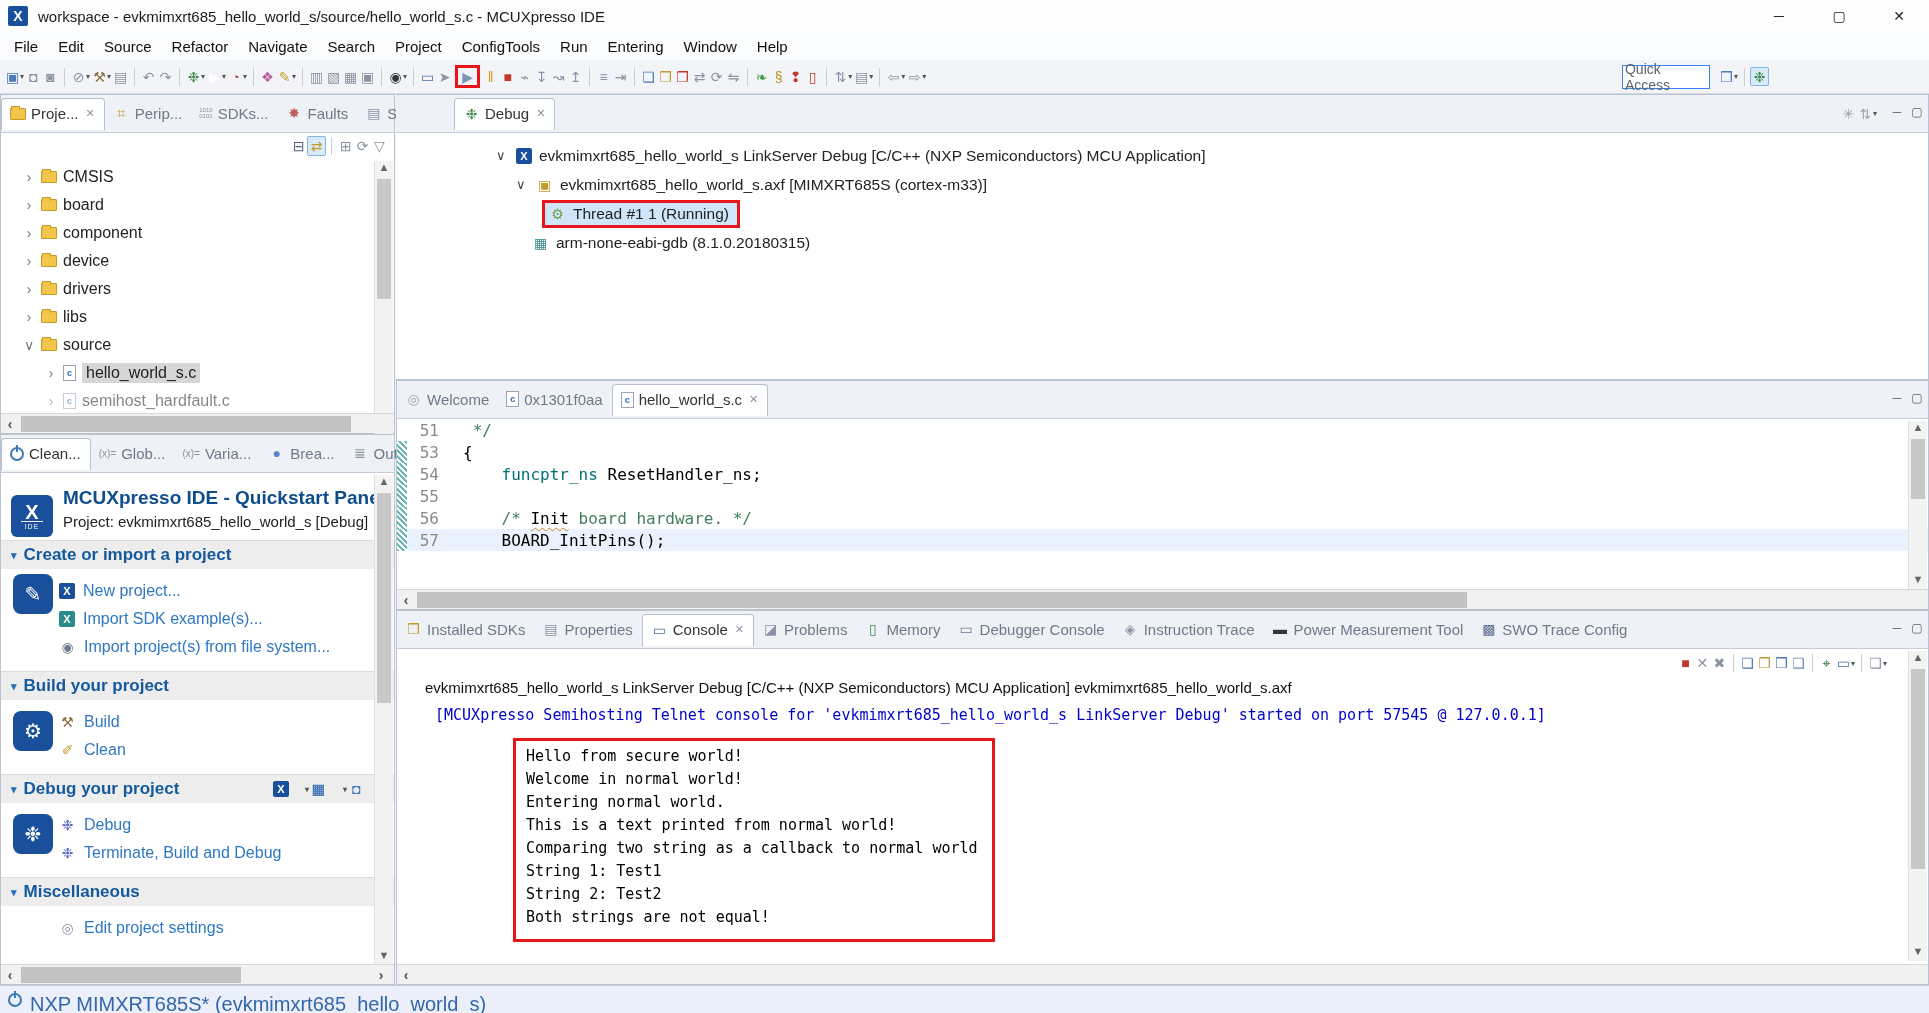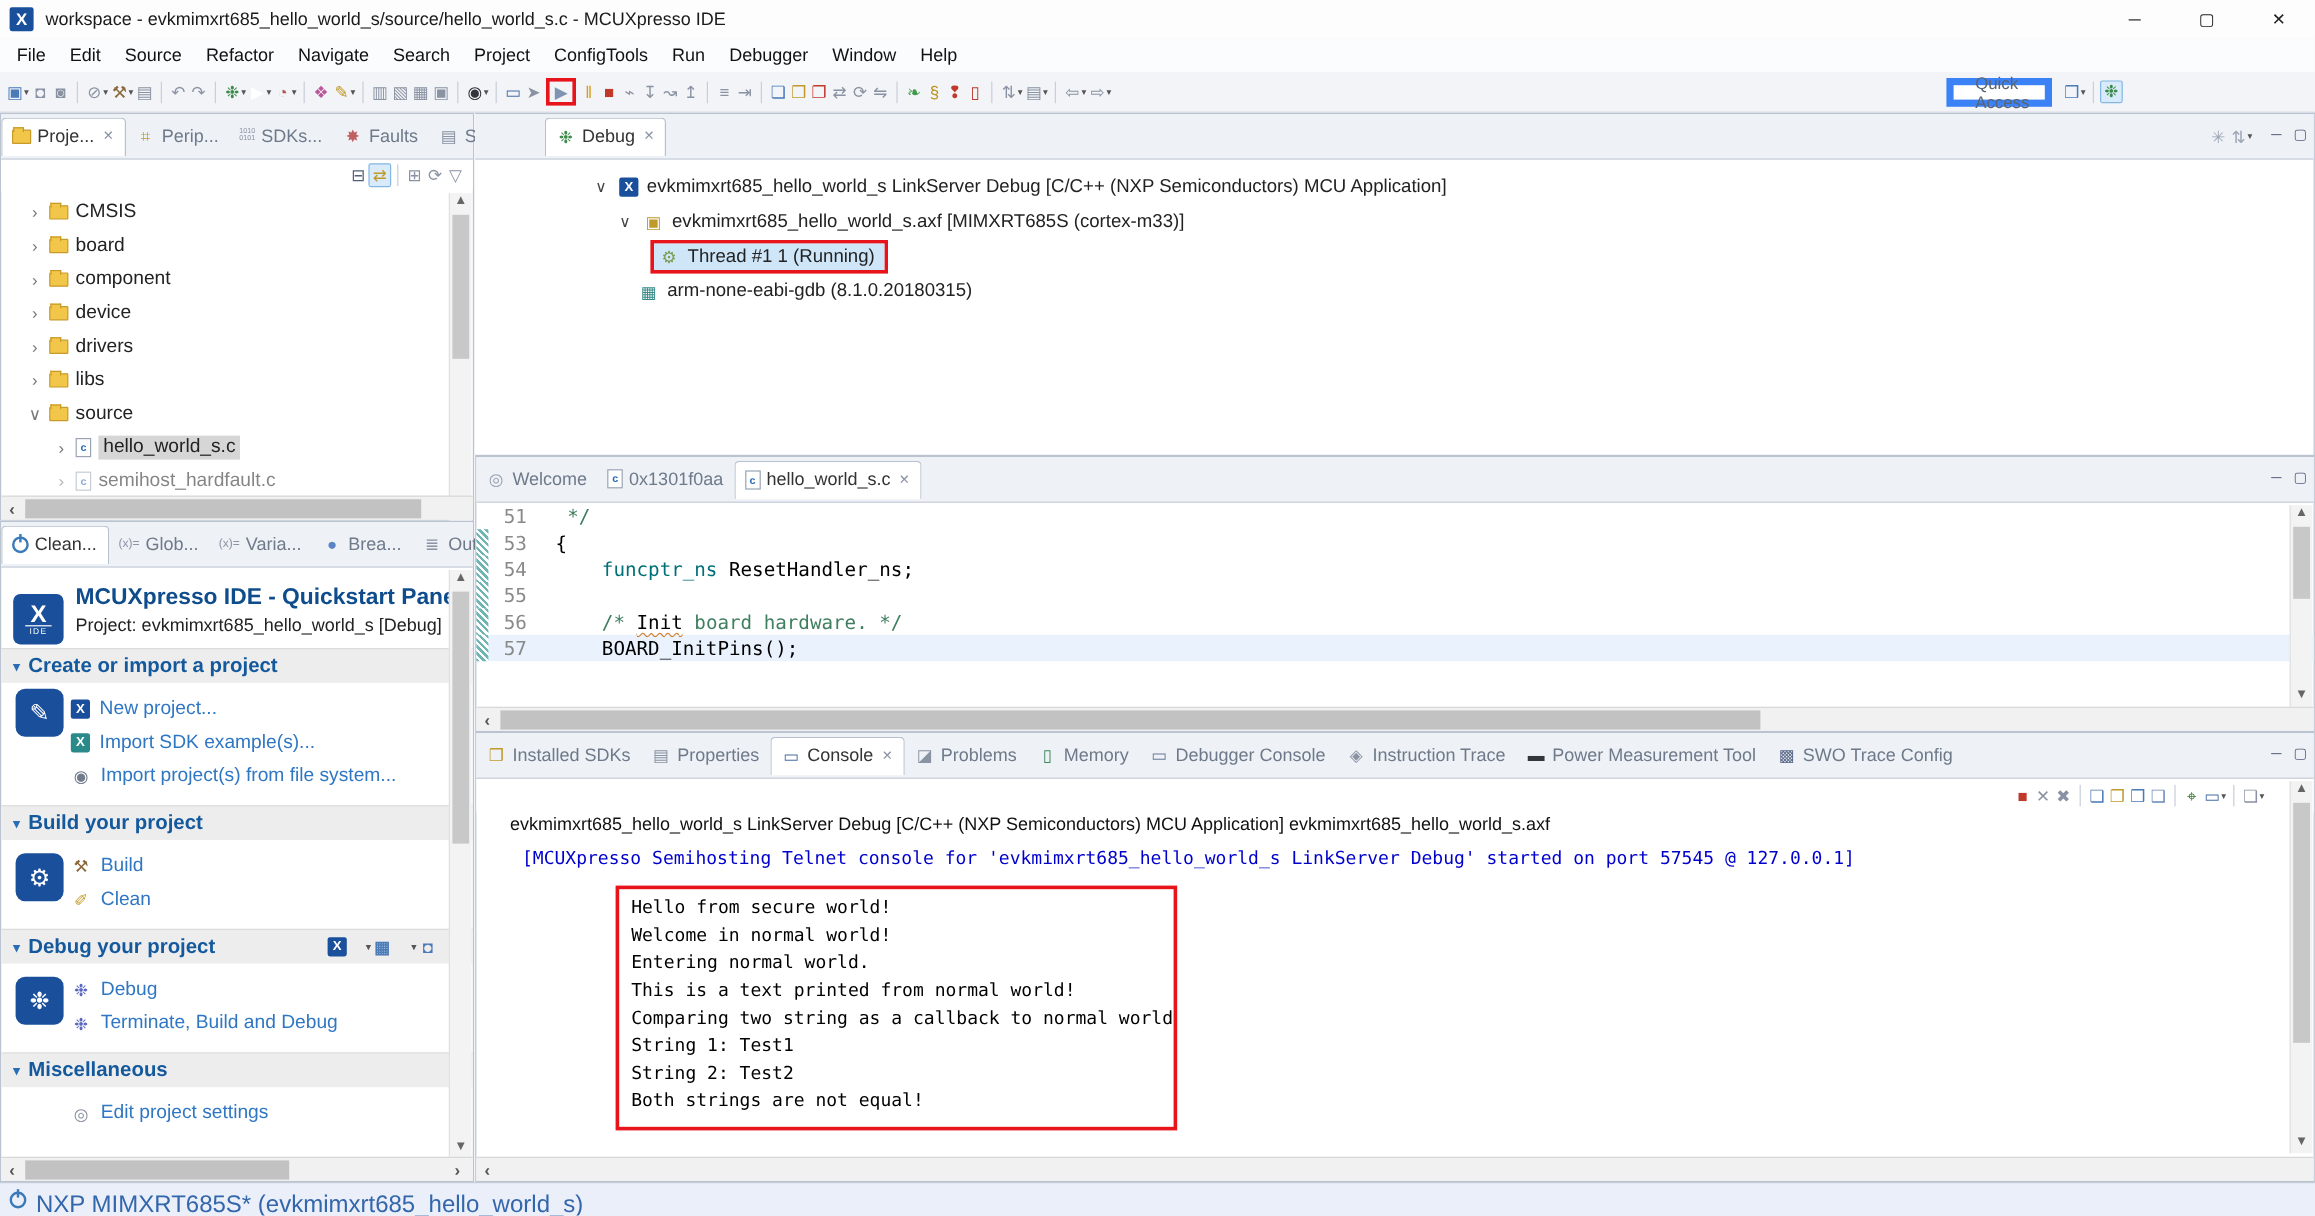--- a/index.html
+++ b/index.html
@@ -17,22 +17,22 @@
 
   #menubar { left:0; top:32px; width:1929px; height:28px; background:#fbfcfd; display:flex; align-items:center; padding-left:4px; }
   .menuitem { padding:3px 10px; font-size:15px; color:#111; }
 
   #toolbar { left:0; top:60px; width:1929px; height:34px; background:#f3f4f7; border-bottom:1px solid #d5d9e2;
              display:flex; align-items:center; padding-left:4px; }
   .dd { font-size:8px; color:#555; margin:0 1px 0 -1px; }
   .vsep { width:1px; height:18px; background:#c9ced9; margin:0 5px; }
   .redboxicn { border:3px solid #e8141c; display:inline-flex; align-items:center; padding:0 1px; margin:0 2px; }
   .hlbox { background:#d9ebfb; border:1px solid #84b6e3; border-radius:2px; }
-  #quickaccess { margin-left:auto; width:88px; height:24px; border:6px solid #3b82f6; background:#fff;
-                 color:#5a6370; font-size:14px; display:flex; align-items:center; padding-left:18px; }
+  #quickaccess { margin-left:auto; width:88px; height:24px; border:1px solid #3b82f6; background:#fff;
+                 color:#5a6370; font-size:14px; display:flex; align-items:center; padding-left:2px; }
   #persp { display:flex; align-items:center; margin:0 160px 0 8px; }
 
   
   .panel { background:#fff; border:1px solid #bac3d0; }
   .tabrow { display:flex; align-items:center; height:38px; background:#eef1f6; border-bottom:1px solid #c6cdd9; position:relative; }
   .tab { display:flex; align-items:center; gap:5px; padding:6px 9px 7px 8px; font-size:15px; color:#6e7a8a;
          white-space:nowrap; height:32px; }
   .tab.active { background:#fff; color:#333; border:1px solid #b6c0ce; border-bottom:none; border-radius:4px 4px 0 0; }
   .tabclose { font-size:11px; color:#8a93a3; margin-left:2px; }
   .gicn { display:inline-flex; align-items:center; justify-content:center; width:17px; height:17px; font-size:14px; }
@@ -110,21 +110,21 @@
   .s-cw { color:#000000; text-decoration:underline wavy #d08030 1px; text-underline-offset:3px; }
   .s-t { color:#007078; }
   .s-f { color:#000; font-weight:bold; }
 
   
   #consoleview { left:396px; top:610px; width:1533px; height:375px; }
   #ctools { height:28px; display:flex; align-items:center; justify-content:flex-end; padding-right:40px; background:#fff; }
   #clabel { font-size:15px; color:#111; padding:2px 0 4px 28px; white-space:nowrap; }
   #cout { position:relative; font-family:"DejaVu Sans Mono", monospace; font-size:15px; height:250px; }
   #telnetline { color:#0000cd; position:absolute; left:38px; top:6px; white-space:pre; }
-  #coutbox { position:absolute; left:116px; top:38px; border:3px solid #e8141c; padding:6px 0 8px 10px; }
+  #coutbox { position:absolute; left:116px; top:38px; border:3px solid #e8141c; padding:6px 14px 8px 10px; }
   #coutbox .oline { height:23px; color:#000; white-space:pre; }
 </style>
 </head>
 <body>
 
 <div class="abs" id="titlebar">
   <div class="applogo">X</div>
   <div id="wintitle">workspace - evkmimxrt685_hello_world_s/source/hello_world_s.c - MCUXpresso IDE</div>
   <div class="winbtns" id="winbtns">
       <div class="winbtn">─</div>
@@ -136,21 +136,21 @@
 <div class="abs" id="menubar">
     <div class="menuitem">File</div>
     <div class="menuitem">Edit</div>
     <div class="menuitem">Source</div>
     <div class="menuitem">Refactor</div>
     <div class="menuitem">Navigate</div>
     <div class="menuitem">Search</div>
     <div class="menuitem">Project</div>
     <div class="menuitem">ConfigTools</div>
     <div class="menuitem">Run</div>
-    <div class="menuitem">Debugger</div>
+    <div class="menuitem">Entering</div>
     <div class="menuitem">Window</div>
     <div class="menuitem">Help</div>
   </div>
 
 <div class="abs" id="toolbar">
   <span id="tbicons" style="display:flex;align-items:center;">
       <span style="display: inline-flex; align-items: center;">
         <span class="gicn" style="color: rgb(74, 122, 184);">▣</span>
         <span class="dd">▾</span>
       </span>

